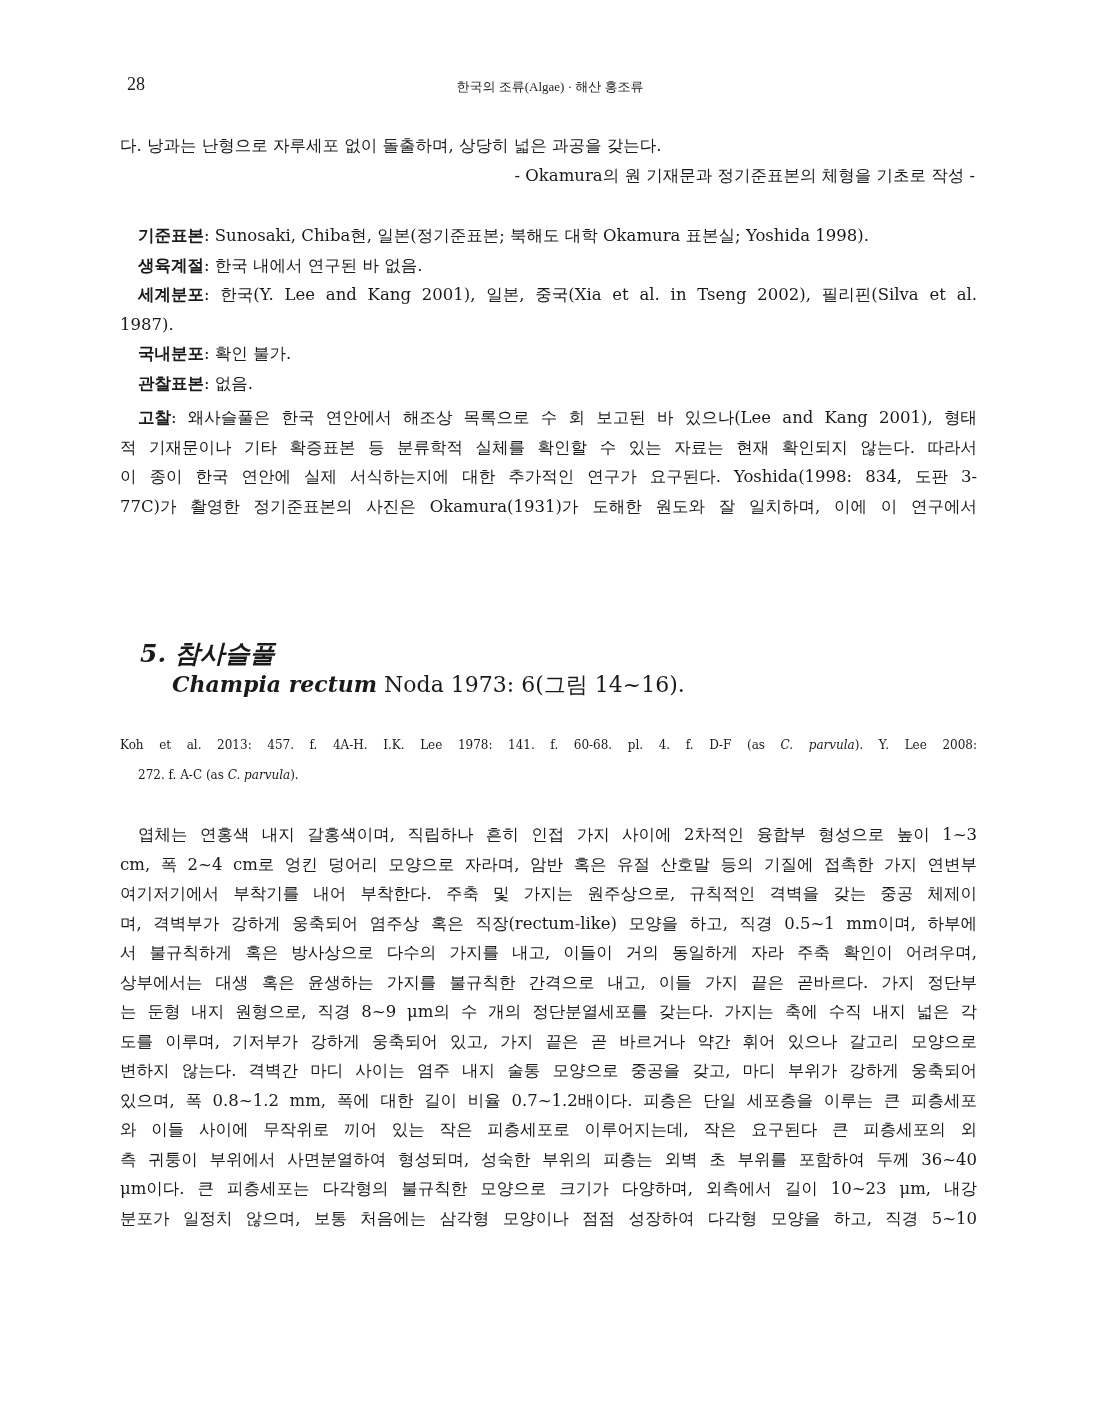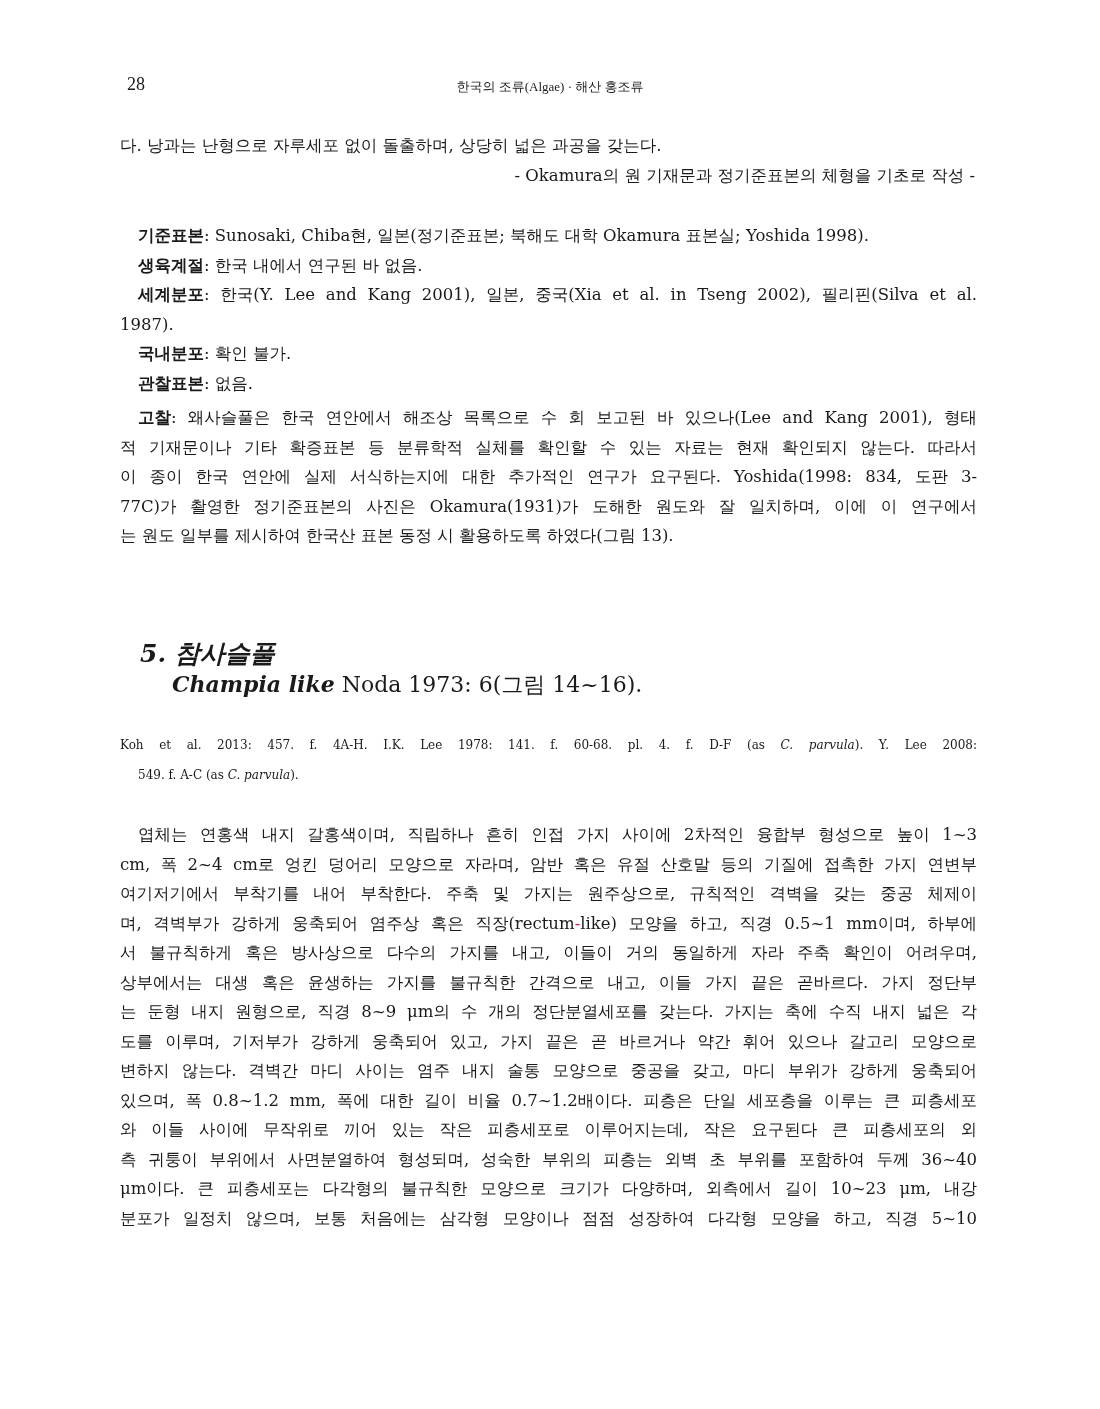--- a/index.html
+++ b/index.html
@@ -57,37 +57,36 @@
   </div>
 </div>
 
 <div class="block" style="top:403px;">
   <div class="line indent justify">
     <span class="b">고찰</span><span>: 왜사슬풀은 한국 연안에서 해조상 목록으로 수 회 보고된 바 있으나(Lee and Kang 2001), 형태</span>
   </div>
   <div class="line justify">적 기재문이나 기타 확증표본 등 분류학적 실체를 확인할 수 있는 자료는 현재 확인되지 않는다. 따라서</div>
   <div class="line justify">이 종이 한국 연안에 실제 서식하는지에 대한 추가적인 연구가 요구된다. Yoshida(1998: 834, 도판 3-</div>
   <div class="line justify">77C)가 촬영한 정기준표본의 사진은 Okamura(1931)가 도해한 원도와 잘 일치하며, 이에 이 연구에서</div>
-  <div class="line">는 원도 일부를 제시하여 한국산 표본 동정 시 활용하도록 하였다(그림 13).</div>
 </div>
 
 <div class="sec-title">
   <span>5.</span>
   <span>참사슬풀</span>
 </div>
 <div class="sec-sci">
-  <span class="i b">Champia like</span><span> Noda 1973: 6(그림 14~16).</span>
+  <span class="i b">Champia rectum</span><span> Noda 1973: 6(그림 14~16).</span>
 </div>
 
 <div class="block" style="top:731px; font-size:12px;">
   <div class="line justify">
     <span>Koh et al. 2013: 457. f. 4A-H.  I.K. Lee 1978: 141. f. 60-68. pl. 4. f. D-F (as </span><span class="i">C. parvula</span><span>).  Y. Lee 2008:</span>
   </div>
   <div class="line indent">
-    <span>549. f. A-C (as </span><span class="i">C. parvula</span><span>).</span>
+    <span>272. f. A-C (as </span><span class="i">C. parvula</span><span>).</span>
   </div>
 </div>
 
 <div class="block" style="top:820px;">
   <div class="line indent justify">엽체는 연홍색 내지 갈홍색이며, 직립하나 흔히 인접 가지 사이에 2차적인 융합부 형성으로 높이 1~3</div>
   <div class="line justify">cm, 폭 2~4 cm로 엉킨 덩어리 모양으로 자라며, 암반 혹은 유절 산호말 등의 기질에 접촉한 가지 연변부</div>
   <div class="line justify">여기저기에서 부착기를 내어 부착한다. 주축 및 가지는 원주상으로, 규칙적인 격벽을 갖는 중공 체제이</div>
   <div class="line justify">
     <span>며, 격벽부가 강하게 웅축되어 염주상 혹은 직장(rectum</span><span class="hy-pink">-</span><span>like) 모양을 하고, 직경 0.5~1 mm이며, 하부에</span>
   </div>

